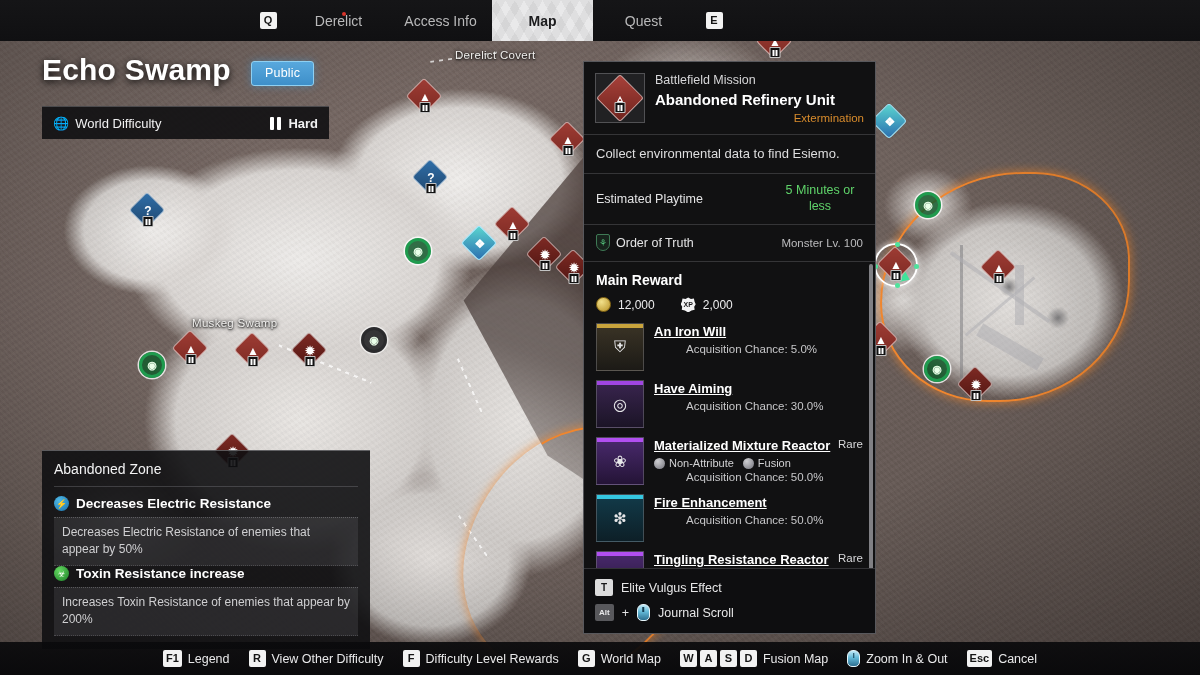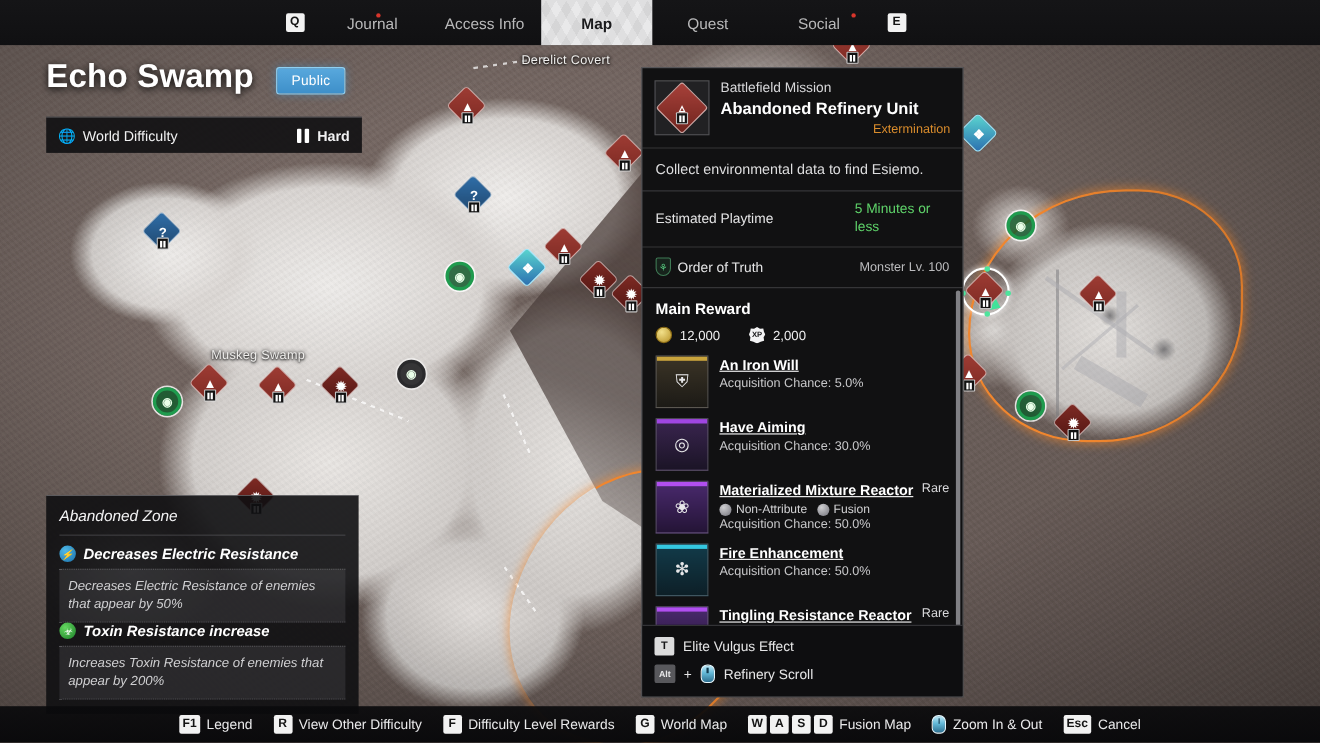--- a/index.html
+++ b/index.html
@@ -171,25 +171,24 @@
     color: #f0f0f1; font-size: 13px;
   }
   .difficulty-bar .left { display: flex; align-items: center; gap: 6px; flex: 1; }
   .difficulty-bar .right { display: flex; align-items: center; gap: 7px; font-weight: bold; }
   .pause-icon { display: inline-flex; gap: 3px; }
   .pause-icon span { display:block; width: 4px; height: 13px; background: #fff; border-radius: 1px; }
   .globe-icon { font-size: 13px; }
 
   
   .zone-panel {
-    position: absolute; left: 42px; top: 450px; width: 284px; z-index: 20;
+    position: absolute; left: 42px; top: 450px; width: 328px; z-index: 20;
     background: rgba(16,16,18,.9);
     border-top: 1px solid rgba(175,175,180,.45);
     padding: 10px 12px 13px;
-    font-style: italic;
   }
   .zone-panel h3 { color: #f3f3f4; font-size: 14px; font-weight: normal; margin-bottom: 9px; }
   .zone-sep { height: 1px; background: rgba(150,150,155,.3); margin-bottom: 9px; }
   .effect-head { display: flex; align-items: center; gap: 7px; margin-bottom: 6px; }
   .effect-head .name { color: #fff; font-size: 13.5px; font-weight: bold; }
   .eff-icon {
     width: 15px; height: 15px; border-radius: 50%;
     display: flex; align-items: center; justify-content: center;
     font-size: 9px; color: #fff; flex: none;
   }
@@ -224,21 +223,21 @@
   .mp-head-text { flex: 1; min-width: 0; }
   .mp-kind { color: #d7d7d9; font-size: 12.5px; line-height: 1.25; }
   .mp-name { color: #fff; font-size: 15px; font-weight: bold; line-height: 1.3; margin-top: 1px; }
   .mp-type { color: #d98c2c; font-size: 11.5px; text-align: right; margin-top: 3px; }
   .mp-desc { padding: 11px 12px 12px; color: #dededf; font-size: 13px; border-bottom: 1px solid rgba(120,120,125,.35); }
   .mp-row {
     display: flex; align-items: center; justify-content: space-between; gap: 10px;
     padding: 9px 12px 10px; border-bottom: 1px solid rgba(120,120,125,.35);
   }
   .mp-row .lbl { color: #e4e4e5; font-size: 12.5px; }
-  .mp-row .val-green { color: #5fd36a; font-size: 12.5px; text-align: left; max-width: 86px; line-height: 1.25; }
+  .mp-row .val-green { color: #5fd36a; font-size: 12.5px; text-align: center; max-width: 86px; line-height: 1.25; }
   .mp-row .val-gray { color: #bcbcbe; font-size: 11.5px; }
   .faction { display: flex; align-items: center; gap: 6px; }
   .faction-shield {
     width: 14px; height: 17px; flex: none; background: #17231c;
     border: 1px solid #3f7a55; border-radius: 2px 2px 7px 7px;
     display: flex; align-items: center; justify-content: center;
     color: #57c97f; font-size: 9px;
   }
   .mp-scroll { flex: 1; overflow: hidden; position: relative; }
   .mp-scroll-inner { padding: 10px 12px 8px; }
@@ -274,21 +273,21 @@
   .rw-thumb.cyan   { background: linear-gradient(180deg,#123b4a,#0d1f27); }
   .rw-thumb.cyan::before   { background: #34c7e0; }
   .rw-body { flex: 1; min-width: 0; padding-top: 1px; }
   .rw-name { color: #fff; font-size: 13px; font-weight: bold; line-height: 1.3; text-decoration: underline; }
   .rw-attrs { display: flex; align-items: center; gap: 9px; margin-top: 2px; }
   .rw-attr { display: flex; align-items: flex-end; gap: 4px; color: #d2d2d4; font-size: 11px; }
   .attr-dot {
     width: 11px; height: 11px; border-radius: 50%; flex: none;
     background: radial-gradient(circle at 35% 30%,#cfcfd2,#72727a);
   }
-  .rw-chance { color: #c7c7c9; font-size: 11.5px; margin-top: 2px; }
+  .rw-chance { color: #c7c7c9; font-size: 11.5px; margin-top: 2px; margin-left: 32px; }
   .rw-rarity { position: absolute; right: 0; top: 1px; color: #d8d8da; font-size: 11.5px; }
   .mp-scrollbar {
     position: absolute; right: 2px; top: 2px; width: 4px; height: 380px;
     background: rgba(220,220,225,.55); border-radius: 2px;
   }
   .mp-foot { border-top: 1px solid rgba(120,120,125,.35); background: #0e0e10; padding: 6px 11px 8px; }
   .foot-row { display: flex; align-items: center; gap: 8px; padding: 4px 0; color: #e6e6e7; font-size: 12.5px; }
   .key-dark {
     display: inline-flex; align-items: center; justify-content: center;
     min-width: 18px; height: 17px; padding: 0 4px;
@@ -333,21 +332,21 @@
     <div class="base-struct">
       <div class="struct-bar" style="left:-20px;top:40px;width:120px;height:4px;transform:rotate(35deg)"></div>
       <div class="struct-bar" style="left:-5px;top:60px;width:90px;height:3px;transform:rotate(-40deg)"></div>
       <div class="struct-bar" style="left:15px;top:95px;width:70px;height:14px;transform:rotate(30deg)"></div>
       <div class="struct-bar" style="left:55px;top:20px;width:9px;height:60px;"></div>
     </div>
 
     <div class="map-vignette"></div>
 
     <div id="region-labels">
-        <div class="region-label" style="left: 474px; top: 49px;">Derelict Covert</div>
+        <div class="region-label" style="left: 455px; top: 49px;">Derelict Covert</div>
         <div class="region-label" style="left: 192px; top: 317px;">Muskeg Swamp</div>
       </div>
     <div id="map-markers">
         <div class="marker" style="left: 425px; top: 97px;">
           <div class="diamond red"></div>
           <div class="mk-glyph">▲</div>
           <div class="mk-stand"></div>
         </div>
         <div class="marker" style="left: 775px; top: 42px;">
           <div class="diamond red"></div>
@@ -457,34 +456,30 @@
       </div>
   </div>
 
   <div class="topbar">
     <div class="tabs">
       <div class="tab-key">
         <span class="key-cap">Q</span>
       </div>
       <div class="tab">
         <span class="dot-notif" style="left:54px"></span>
-        <span>Journal</span>
+        <span>Derelict</span>
       </div>
       <div class="tab wide">
         <span>Access Info</span>
       </div>
       <div class="tab active">
         <span>Map</span>
       </div>
       <div class="tab">
         <span>Quest</span>
-      </div>
-      <div class="tab">
-        <span class="dot-notif" style="left:80px"></span>
-        <span>Social</span>
       </div>
       <div class="tab-key">
         <span class="key-cap">E</span>
       </div>
     </div>
   </div>
 
   <div class="zone-title">Echo Swamp</div>
   <div class="public-badge">Public</div>
 
@@ -622,21 +617,21 @@
 
     <div class="mp-foot">
       <div class="foot-row">
         <span class="key-dark">T</span>
         <span>Elite Vulgus Effect</span>
       </div>
       <div class="foot-row">
         <span class="key-dark small">Alt</span>
         <span>+</span>
         <span class="mouse-icon"></span>
-        <span>Refinery Scroll</span>
+        <span>Journal Scroll</span>
       </div>
     </div>
   </div>
 
   <div class="bottombar" id="bottombar">
       <div class="hk">
         <span class="keys">
           <span class="key-cap">F1</span>
         </span>
         <span>Legend</span>

